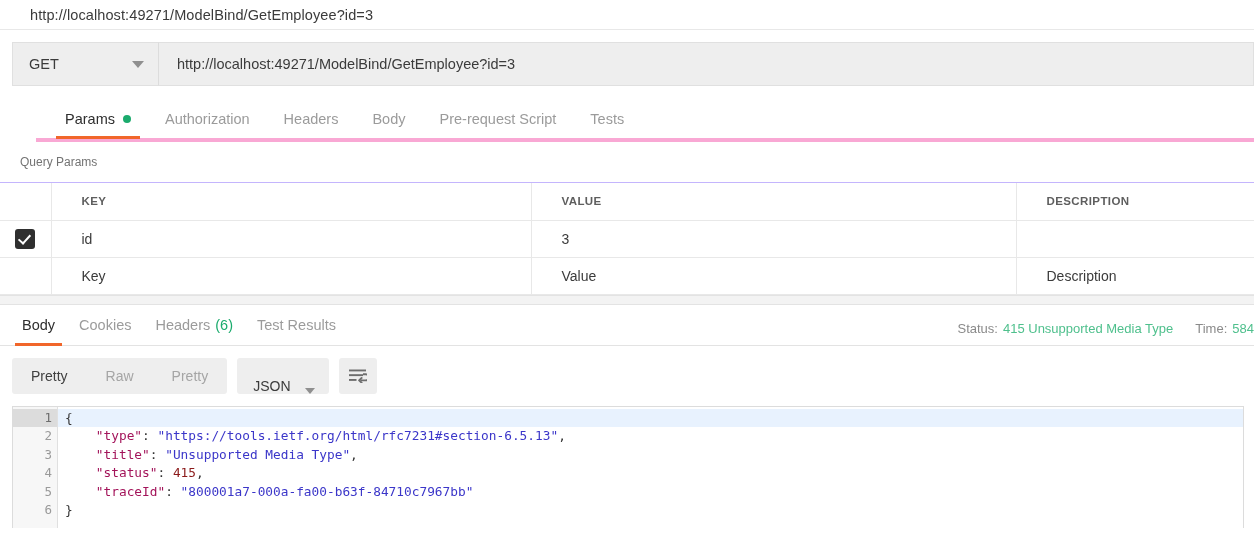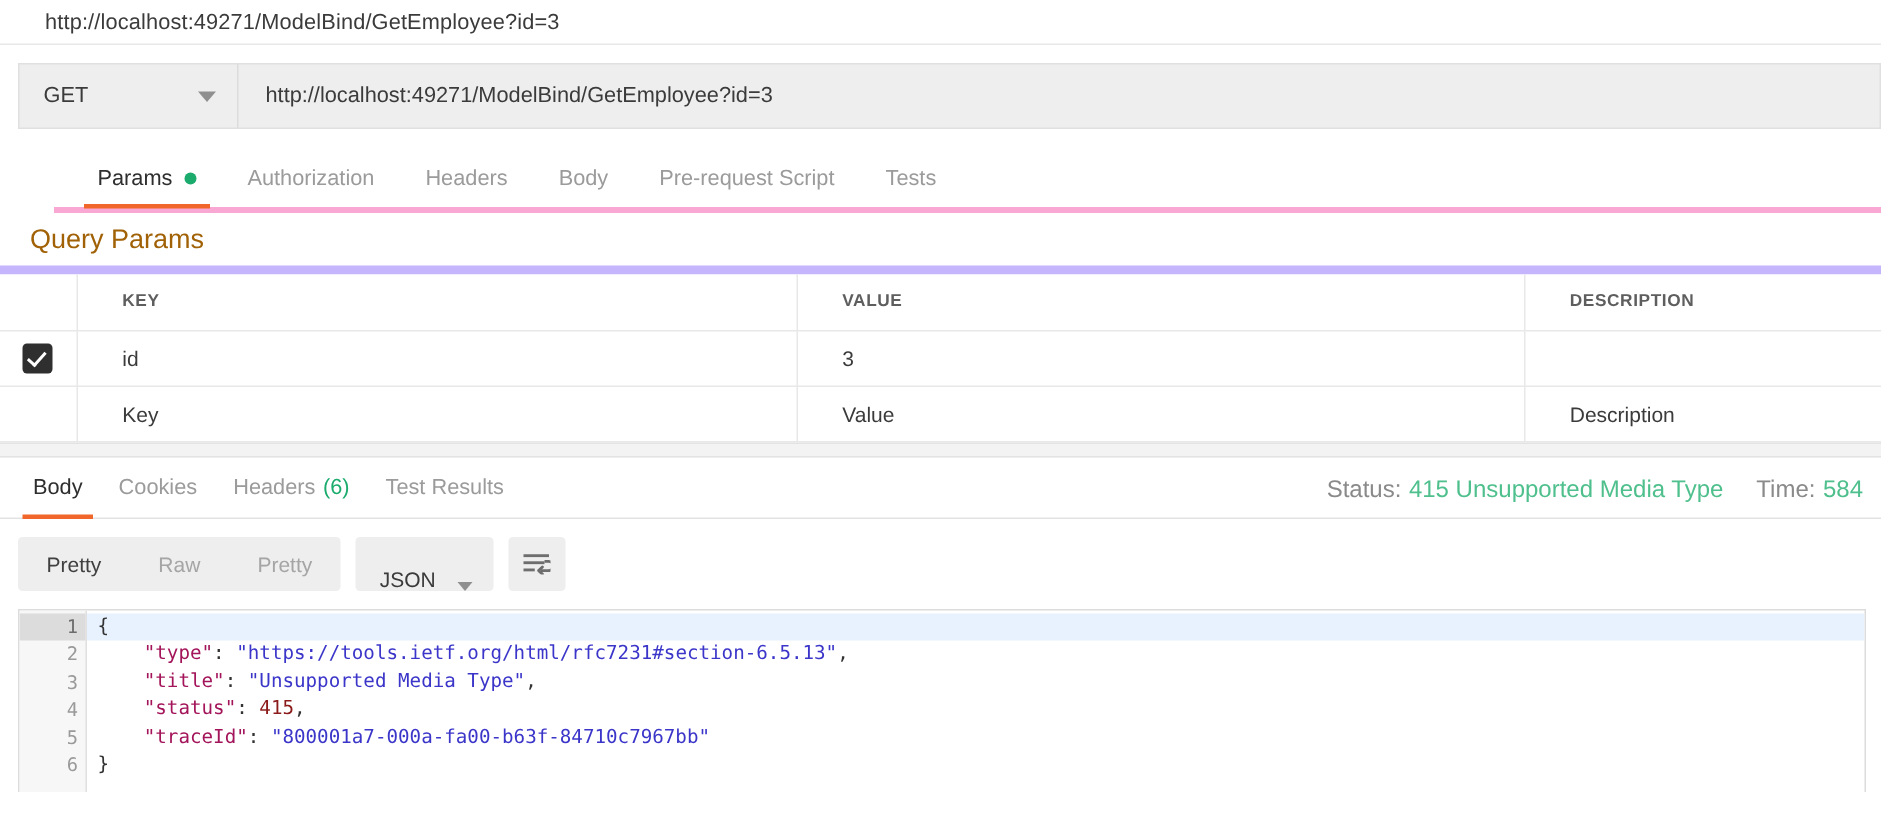--- a/index.html
+++ b/index.html
@@ -117,23 +117,23 @@
     margin-left: 8px;
     display: inline-block;
   }
 
   
   .qp-title {
     height: 41px;
     display: flex;
     align-items: center;
     padding-left: 20px;
-    font-size: 18px;
-    color: #a16207;
-    border-bottom: 6px solid #c4b5fd;
+    font-size: 12px;
+    color: #737373;
+    border-bottom: 1px solid #c4b5fd;
     box-sizing: border-box;
   }
   table.params {
     width: 100%;
     border-collapse: collapse;
     table-layout: fixed;
   }
   table.params col.c-check { width: 51px; }
   table.params col.c-key   { width: 480px; }
   table.params col.c-val   { width: 485px; }
@@ -220,25 +220,25 @@
     position: absolute;
     left: 5px;
     right: 5px;
     bottom: -1px;
     height: 3px;
     background: #f1662a;
   }
   .count { color: #1bab6d; margin-left: 5px; }
   .resp-meta {
     position: absolute;
-    right: 12px;
+    right: 0;
     bottom: 9px;
     display: flex;
     align-items: center;
-    font-size: 16px;
+    font-size: 13px;
     white-space: nowrap;
   }
   .meta-label { color: #8a8a8a; margin-right: 5px; }
   .meta-value { color: #4fc08d; }
   .meta-gap { width: 22px; }
 
   
   .body-toolbar {
     display: flex;
     align-items: center;

